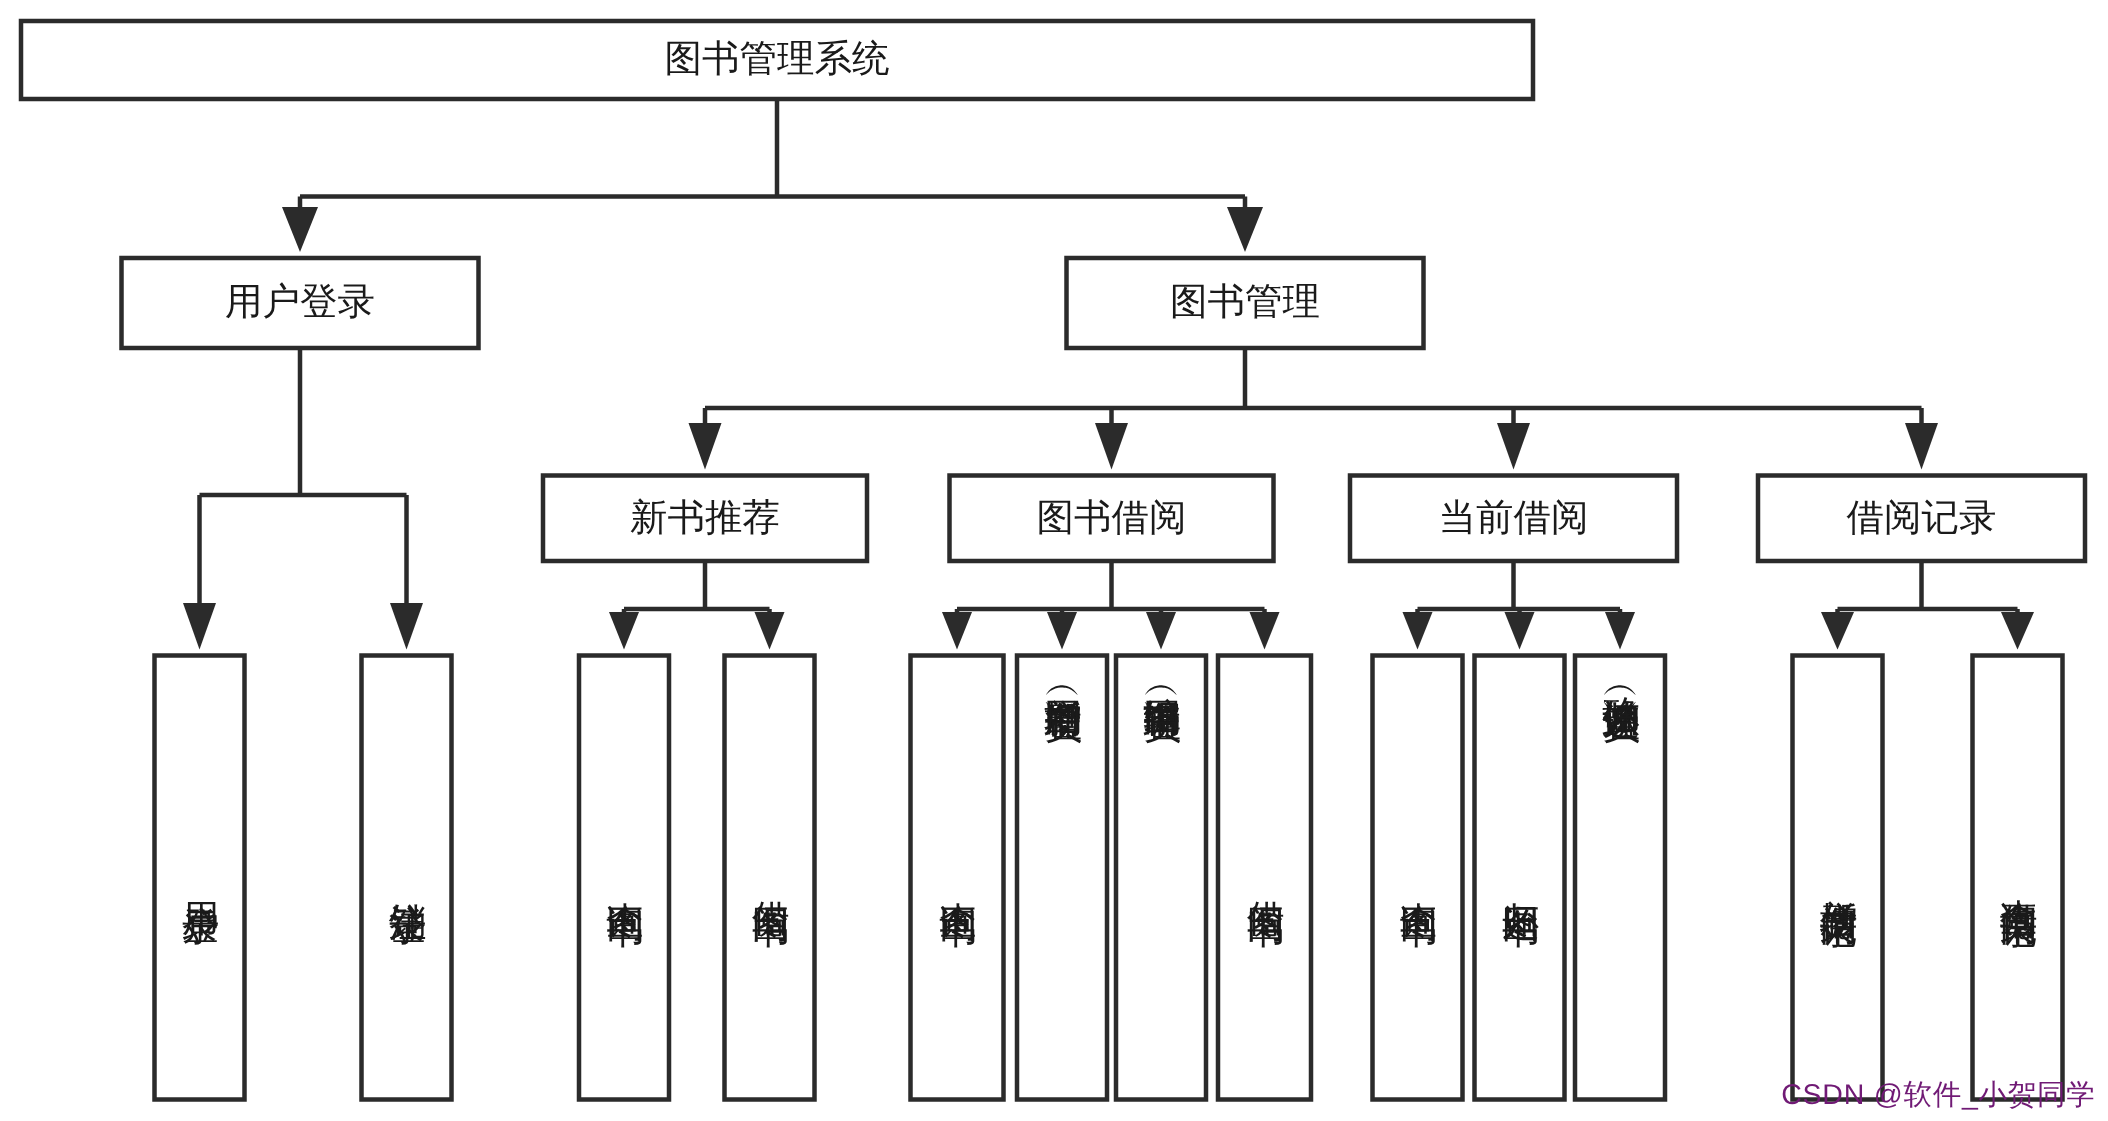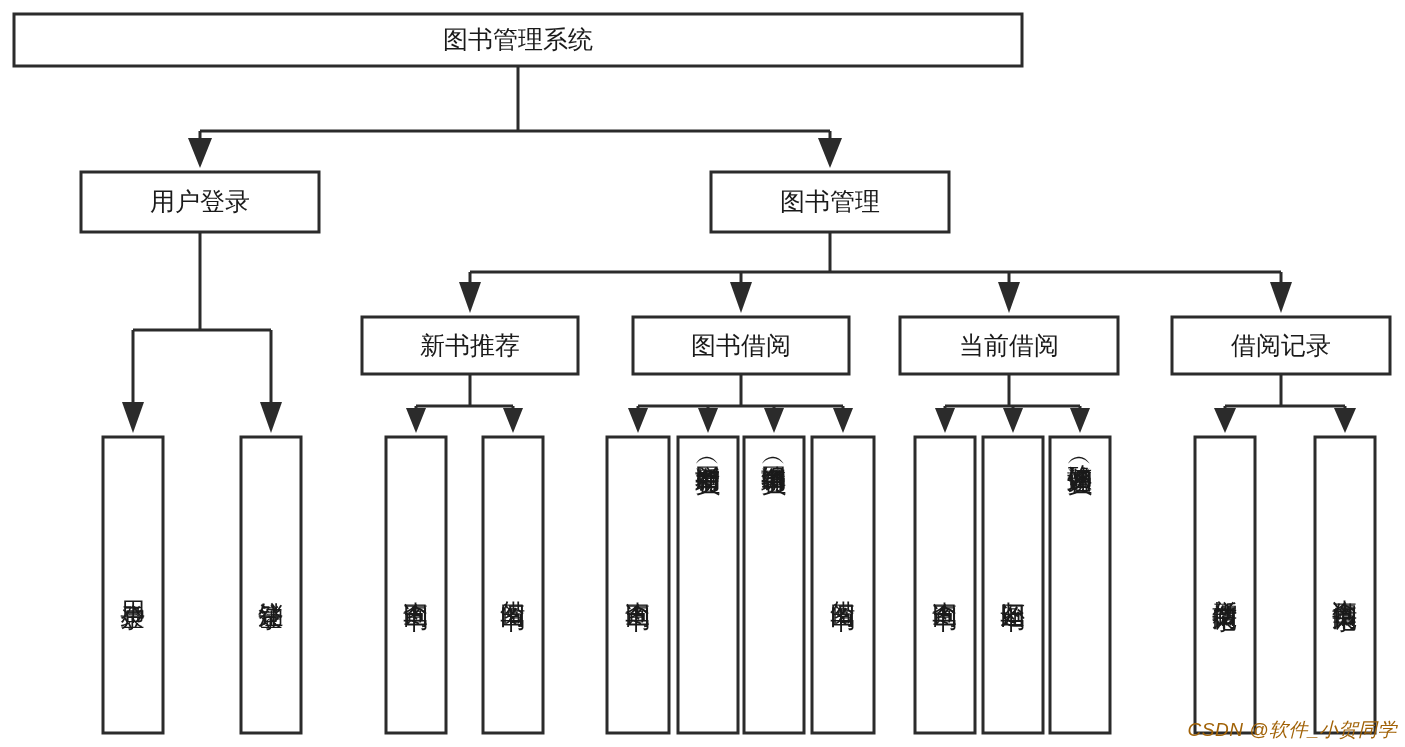--- a/index.html
+++ b/index.html
@@ -71,24 +71,23 @@
   }
   .leaf-label.long {
     letter-spacing: 1px;
   }
   .watermark {
     position: absolute;
     right: 8px;
     bottom: 4px;
     font-family: "Liberation Sans", "DejaVu Sans", sans-serif;
     font-size: 19px;
-    color: #a16207;
+    color: #701a75;
     letter-spacing: 0.5px;
     white-space: nowrap;
-    font-style: italic;
   }
 </style>
 </head>
 <body>
 
 <div id="diagram-root">
 
   <svg class="flow" width="1405" height="747" viewBox="0 0 1405 747">
 
     <g>

